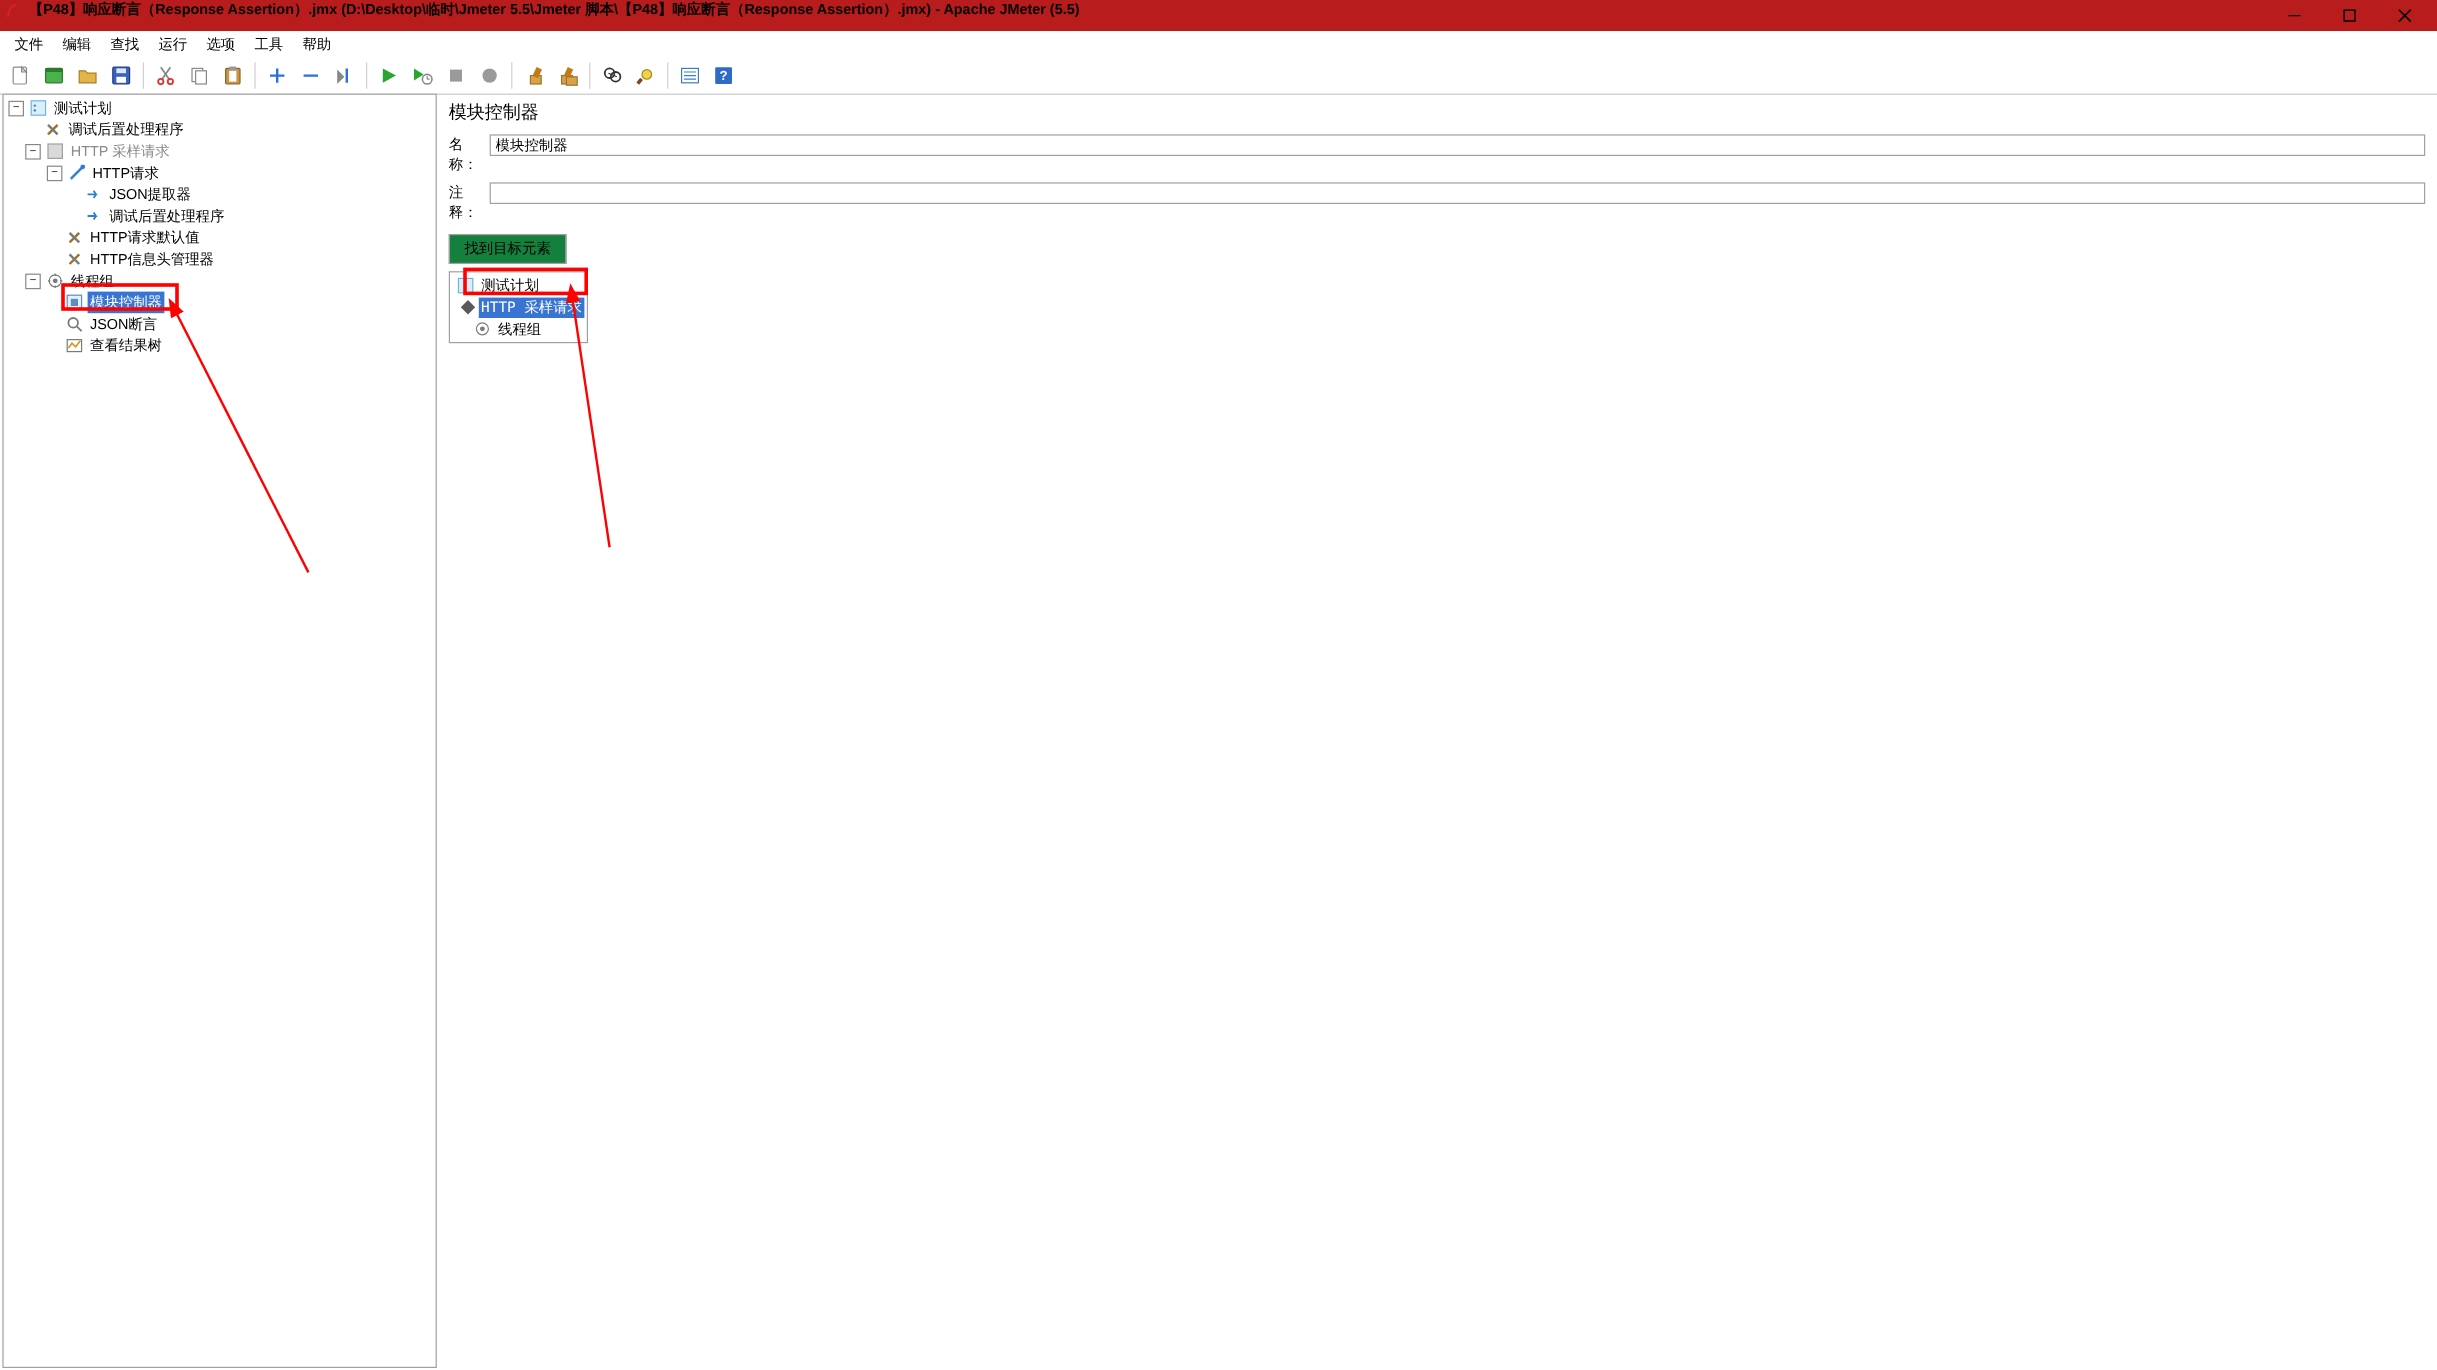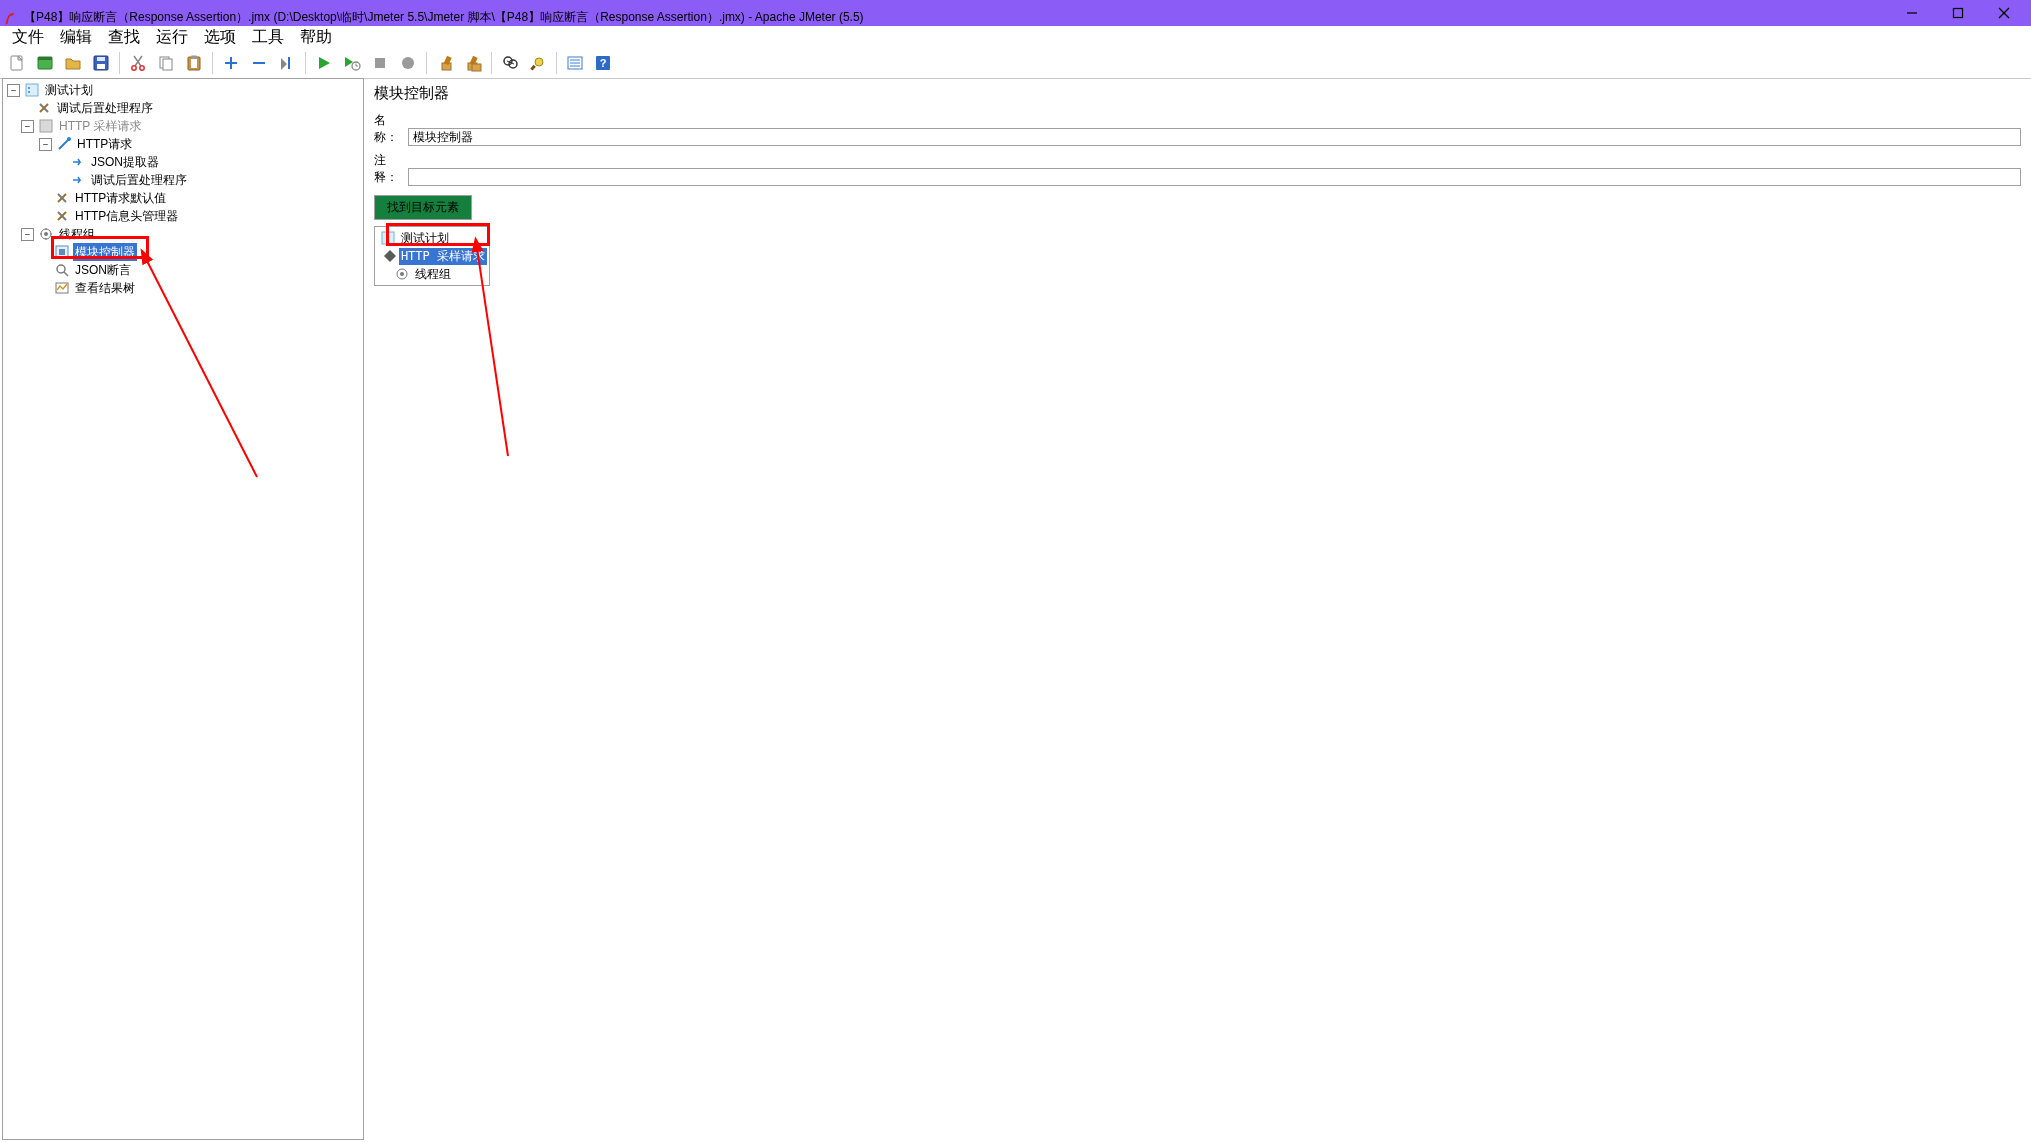--- a/index.html
+++ b/index.html
@@ -10,24 +10,25 @@
     font-size: 12px;
     background: #ffffff;
     color: #000000;
     overflow: hidden;
   }
 
   
   .titlebar {
     height: 26px;
     display: flex;
-    align-items: flex-end;
+    align-items: flex-start;
     border-bottom: 0px solid transparent;
-    background: #8b5cf6;
+    background: #b91c1c;
     padding: 0 4px;
+    font-weight: bold;
   }
   .titlebar .app-icon {
     width: 14px;
     height: 16px;
     margin-right: 6px;
     display: inline-flex;
     align-items: center;
   }
   .titlebar .title-text {
     flex: 1;
@@ -50,21 +51,21 @@
   
   .menubar {
     height: 22px;
     display: flex;
     align-items: center;
     padding: 0 4px;
     background: #ffffff;
   }
   .menubar .menu-item {
     padding: 2px 8px;
-    font-size: 16px;
+    font-size: 12px;
   }
 
   
   .toolbar {
     height: 28px;
     display: flex;
     align-items: center;
     padding: 1px 4px;
     background: #ffffff;
     border-bottom: 1px solid #c9c9c9;
@@ -152,21 +153,21 @@
   }
   .indent { display: inline-block; }
 
   
   .panel-title {
     font-size: 15px;
     padding: 6px 10px 6px 8px;
   }
   .form-row {
     display: flex;
-    align-items: flex-end;
+    align-items: flex-start;
     padding: 3px 8px;
   }
   .form-label {
     width: 34px;
     font-size: 12px;
   }
   .form-input {
     flex: 1;
     height: 18px;
     border: 1px solid #a0a0a0;

